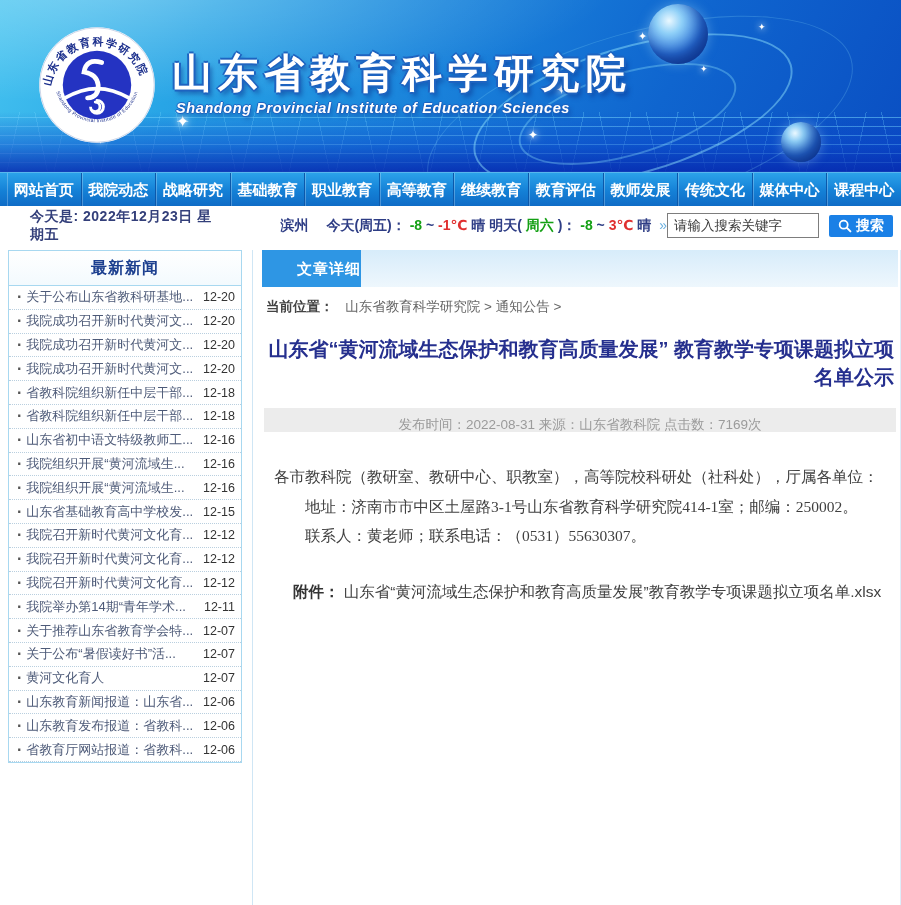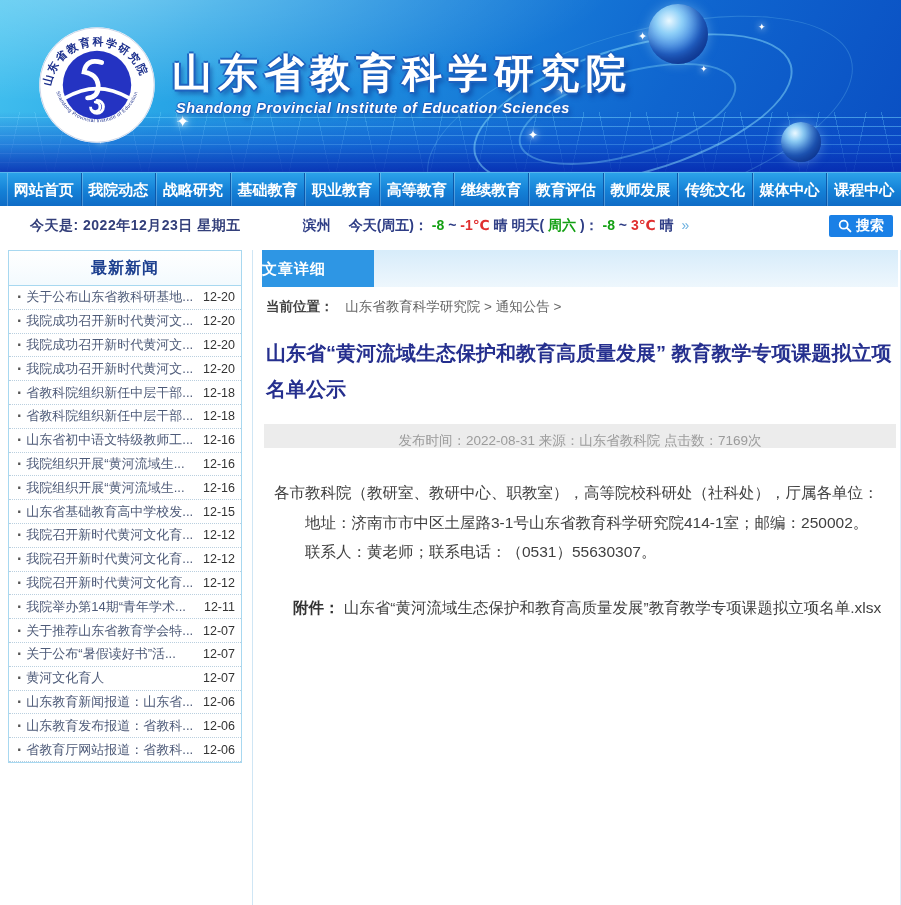--- a/index.html
+++ b/index.html
@@ -105,35 +105,35 @@
     flex:1; font-size:13px; color:#4d5a78; white-space:nowrap; overflow:hidden;
   }
   .news-date{ font-size:12.5px; color:#333; font-weight:normal; margin-left:4px; }
 
   .main{
     flex:1; margin-left:10px; border-left:1px solid #cfe6f5; border-right:1px solid #ddeefa;
     padding:0 2px 0 9px; min-height:660px;
   }
   .tab-strip{ height:37px; background:linear-gradient(#d7ecfa,#eef7fd); display:flex; }
   .tab-current{
-    width:112px; background:#2e96e4; color:#fff; font-size:15px; font-weight:bold;
-    text-align:left; line-height:37px; letter-spacing:1px; cursor:pointer;
+    width:99px; background:#2e96e4; color:#fff; font-size:15px; font-weight:bold;
+    text-align:right; line-height:37px; letter-spacing:1px; cursor:pointer;
   }
   .breadcrumb{ padding:11px 0 6px 4px; font-size:13.5px; color:#666; }
   .breadcrumb .bc-label{ font-weight:bold; color:#444; margin-right:8px; }
   .breadcrumb a{ color:#666; text-decoration:none; cursor:pointer; }
   .article-title{
-    text-align:left; color:#252f8e; font-size:20px; font-weight:bold;
-    margin:13px 4px 17px; line-height:36px;
+    text-align:right; color:#252f8e; font-size:20px; font-weight:bold;
+    margin:13px 4px 17px; line-height:28px;
   }
   .meta-bar{
     background:#ececec; color:#9b9b9b; text-align:center; height:24px; line-height:34px;
     font-size:13.5px; margin:0 2px 24px;
   }
-  .article-body{ padding:6px 8px 0 12px; font-size:15.5px; color:#404040; line-height:29.5px; }
+  .article-body{ padding:6px 8px 0 12px; font-size:15.5px; color:#404040; line-height:29.5px;font-family:Liberation Serif, serif; }
   .article-body p{ text-align:justify; }
   .article-body p.indent{ text-indent:2em; }
   .attachment{ margin-top:26px; text-indent:2em; font-size:15.5px; color:#404040; line-height:29.5px; }
   .attachment .att-label{ font-weight:bold; color:#333; }
   .attachment a{ color:#404040; text-decoration:none; cursor:pointer; }
 </style>
 </head>
 <body>
 
 <div class="banner">
@@ -204,20 +204,21 @@
     <span class="w-navy">明天(</span>
     <span class="w-green">周六</span>
     <span class="w-navy">)：</span>
     <span class="w-green">-8</span>
     <span class="w-navy">~</span>
     <span class="w-red">3℃</span>
     <span class="w-navy">晴</span>
     <span class="w-arrow">»</span>
   </span>
   <span class="searchbox">
+    <input class="search-input" type="text" placeholder="请输入搜索关键字" style="">
     <button class="search-btn">
       <svg width="14" height="14" viewBox="0 0 16 16" fill="none">
         <circle cx="6.5" cy="6.5" r="4.6" stroke="#ffffff" stroke-width="2"></circle>
         <line x1="10.2" y1="10.2" x2="14.2" y2="14.2" stroke="#ffffff" stroke-width="2.2" stroke-linecap="round"></line>
       </svg>
       <span>搜索</span>
     </button>
   </span>
 </div>
 

